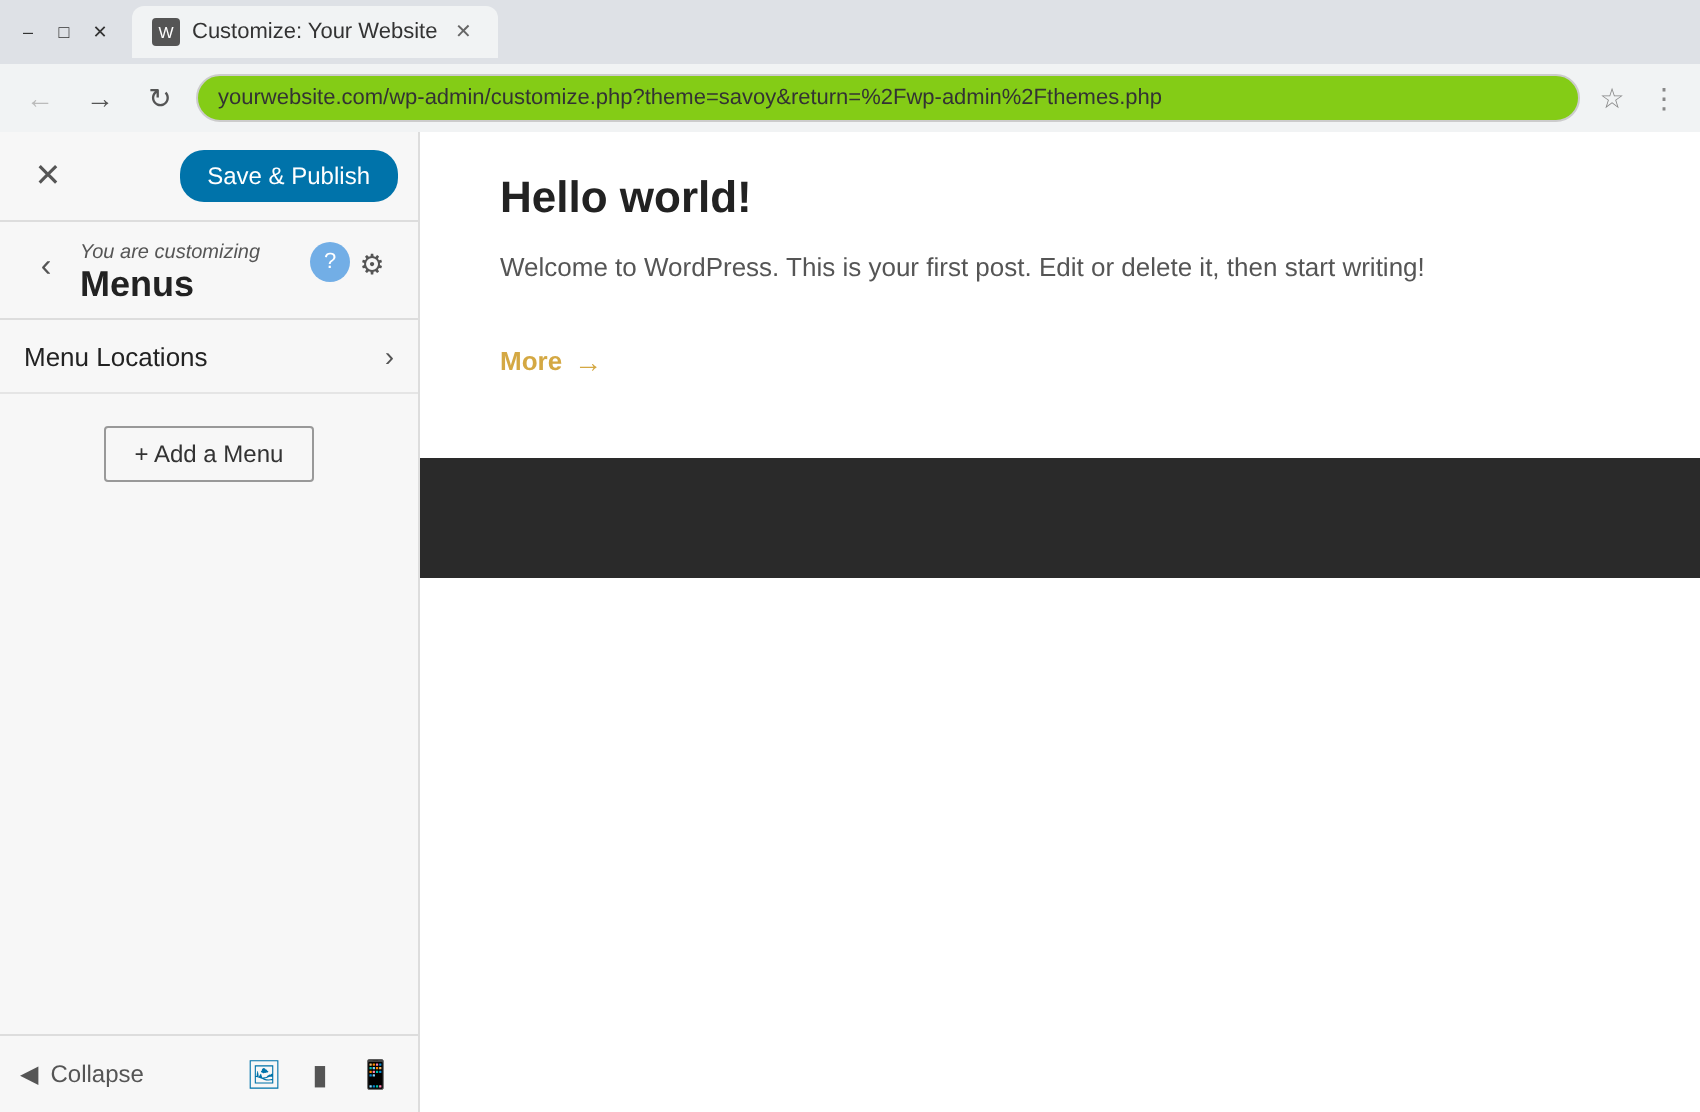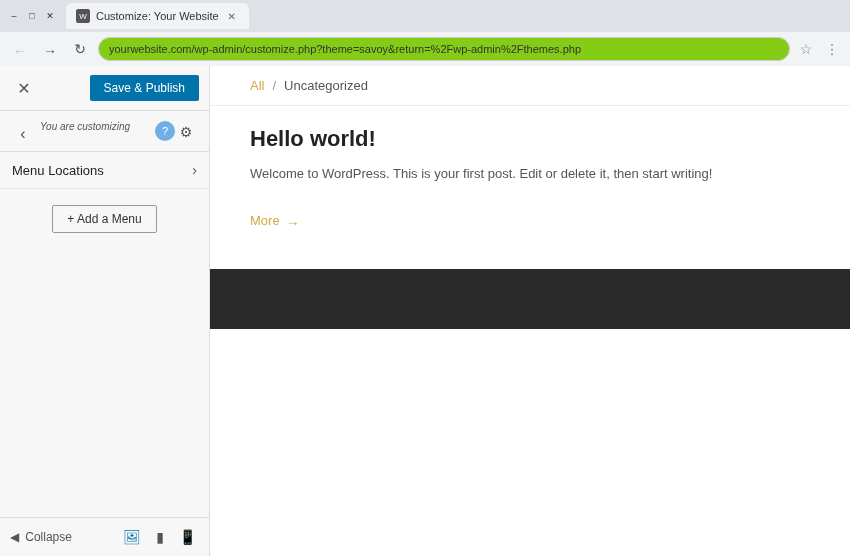--- a/index.html
+++ b/index.html
@@ -92,21 +92,21 @@
       width: 28px; height: 28px; display: flex; align-items: center; justify-content: center;
       font-size: 16px; color: #555; cursor: pointer;
     }
     .save-publish-btn {
       background: #0073aa;
       color: white;
       border: none;
       padding: 6px 14px;
       font-size: 12px;
       cursor: pointer;
-      border-radius: 2px;
+      border-radius: 12px;
     }
     .customizer-content {
       flex: 1;
       overflow-y: auto;
     }
     .customizer-header {
       display: flex;
       align-items: flex-start;
       padding: 10px 12px 6px;
       border-bottom: 1px solid #ddd;
@@ -235,21 +235,21 @@
       font-size: 12px; color: #999;
     }
     .post-title {
       font-size: 22px; color: #222; font-weight: bold; margin-bottom: 12px;
     }
     .post-excerpt {
       font-size: 13px; color: #555; line-height: 1.6; margin-bottom: 28px;
     }
     .read-more {
       display: flex; align-items: center; gap: 6px;
-      font-size: 13px; color: #d4a843; cursor: pointer; text-decoration: none;
+      font-size: 13px; color: #d4a843; cursor: pointer; text-decoration: none; font-weight: bold;
     }
     .read-more-arrow {
       font-size: 14px;
     }
     .site-footer {
       background: #2a2a2a;
       height: 60px;
       margin-top: 20px;
     }
   </style>
@@ -293,20 +293,21 @@
       <div class="close-btn">✕</div>
       <button class="save-publish-btn">Save &amp; Publish</button>
     </div>
 
     <div class="customizer-content">
 
       <div class="customizer-header">
         <div class="back-btn">‹</div>
         <div class="customizer-title-area">
           <div class="customizing-label">You are customizing</div>
+          <div class="customizer-section-title">Menus</div>
         </div>
         <div class="customizer-help">?</div>
         <div class="customizer-settings-icon">⚙</div>
       </div>
 
       <div class="menu-locations-row">
         <span class="menu-locations-label">Menu Locations</span>
         <span class="menu-locations-chevron">›</span>
       </div>
 
@@ -322,25 +323,20 @@
         <div class="device-btn active">🖼</div>
         <div class="device-btn">▮</div>
         <div class="device-btn">📱</div>
       </div>
     </div>
   </div>
 
   <div class="preview-area">
 
 
-    <div class="breadcrumb-area">
-      <span class="breadcrumb-link">All</span>
-      <span class="breadcrumb-sep">/</span>
-      <span class="breadcrumb-current">Uncategorized</span>
-    </div>
 
     <div class="blog-content">
       <div class="post-title">Hello world!</div>
       <div class="post-excerpt">Welcome to WordPress. This is your first post. Edit or delete it, then start writing!</div>
       <a class="read-more">
         <span>More</span>
         <span class="read-more-arrow">→</span>
       </a>
     </div>
 

